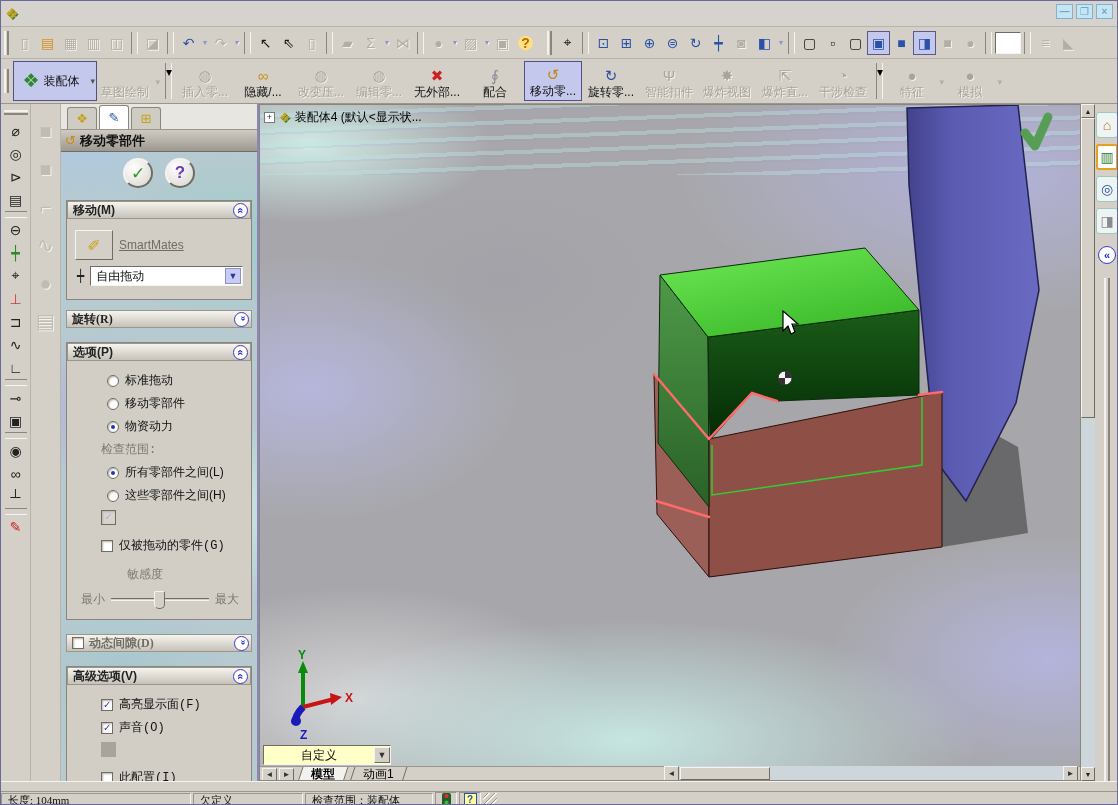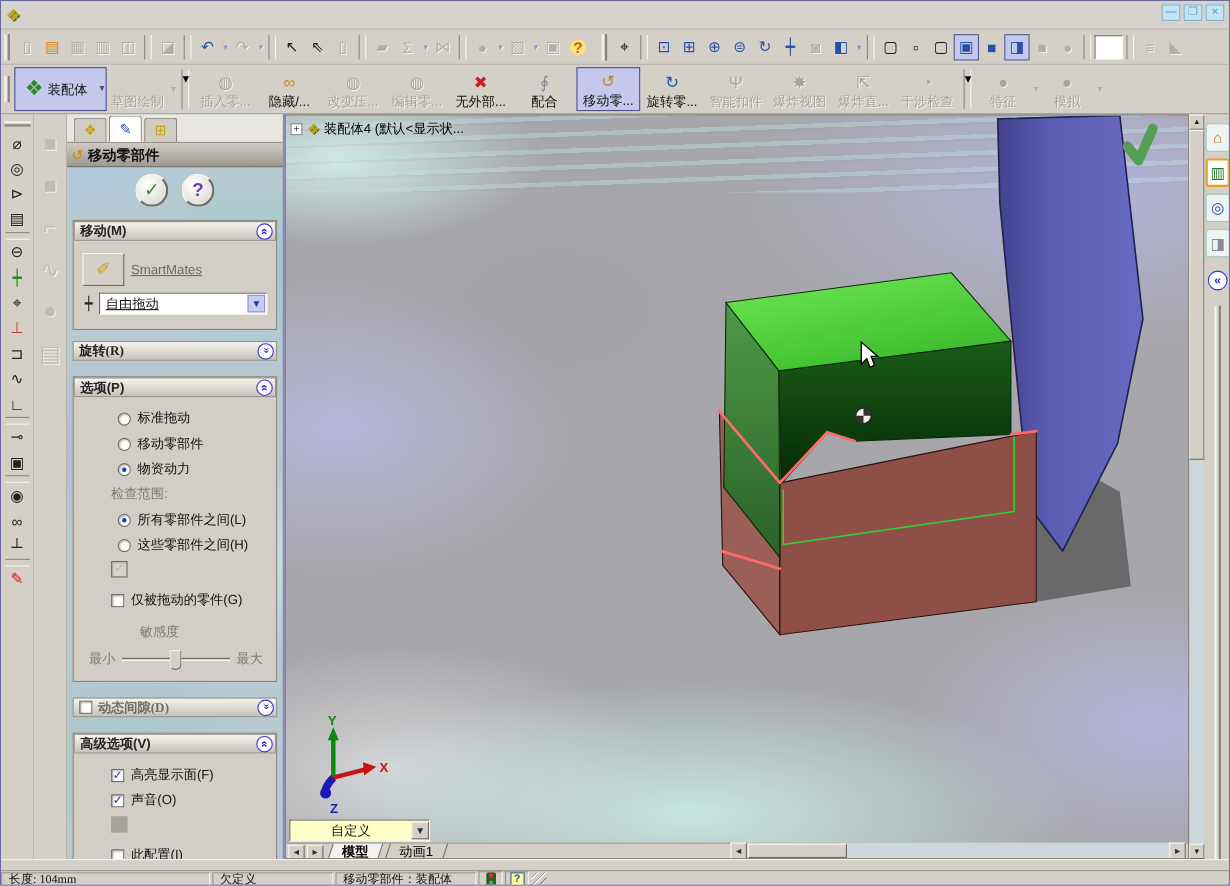--- a/index.html
+++ b/index.html
@@ -81,32 +81,32 @@
   .pmgroup { margin:6px 5px 0 5px; border:1px solid #8a867e; background:#d2cec6; }
   .pmgroup.headeronly { background:none; border:none;font-family:Liberation Serif, serif; }
   .grouphdr { height:18px; background:linear-gradient(#f6f4ee,#c6c2ba); border:1px solid #9a968e; display:flex; align-items:center; padding:0 2px 0 5px; font-weight:bold; color:#222; }
   .grouphdr .gtitle { flex:1; font-size:12px; }
   .grouphdr.dis .gtitle { color:#6f6c64; }
   .chev { width:15px; height:15px; border-radius:50%; background:#fff; border:1px solid #3a3ac8; color:#2a2ad0; display:flex; align-items:center; justify-content:center; font-size:11px; font-weight:bold; }
   .chev .g { display:block; transform:rotate(90deg); letter-spacing:-1px; }
   .chev.down .g { transform:rotate(-90deg); }
   .groupbody { padding:5px 4px 7px 4px; }
   .pm-row { display:flex; align-items:center; gap:6px; margin:6px 0 6px 36px; }
-  .pm-row.tight { margin-left:30px; }
+  .pm-row.tight { margin-left:30px;font-family:Liberation Mono, monospace; }
   .pm-label { color:#111; white-space:nowrap; }
   .pm-label.gray { color:#7d7a72; }
   .pm-label.link { color:#6f6c64; text-decoration:underline; }
   .radio { width:12px; height:12px; border-radius:50%; background:#fff; border:1px solid #6f6c64; box-shadow:inset 1px 1px 2px #b8b4ac; position:relative; flex:none; }
   .radio.sel::after { content:""; position:absolute; left:3px; top:3px; width:4px; height:4px; border-radius:50%; background:#1a3ab8; }
   .checkbox { width:12px; height:12px; background:#fff; border:1px solid #6f6c64; box-shadow:inset 1px 1px 2px #b8b4ac; position:relative; flex:none; color:#2a36a8; font-size:11px; line-height:10px; text-align:center; font-weight:bold; }
   .checkbox.grayfaint { color:#aab0dc; background:#d8d4cc; }
   .grayblock { width:15px; height:15px; background:#a8a49c; flex:none; }
   .smbtn { width:38px; height:30px; background:#d4d0c8; display:flex; align-items:center; justify-content:center; font-size:16px; color:#caa11a; }
   .combo { flex:1; height:20px; background:#fff; display:flex; align-items:center; }
-  .combo .val { flex:1; padding-left:5px; color:#111;text-decoration:underline; }
+  .combo .val { flex:1; padding-left:5px; color:#111; }
   .combo .drop { width:16px; height:16px; margin:1px; background:#c8ccf0; border:1px solid #8a94d0; color:#2a36a8; font-size:9px; display:flex; align-items:center; justify-content:center; }
   .slider-row { display:flex; align-items:center; margin:8px 8px 4px 10px; gap:6px; }
   .slider-track { flex:1; height:3px; border-top:1px solid #6f6c64; border-bottom:1px solid #f6f4f0; position:relative; }
   .slider-thumb { position:absolute; left:44%; top:-8px; width:11px; height:18px; background:#d4d0c8; border:1px solid; border-color:#f6f4f0 #6f6c64 #6f6c64 #f6f4f0; border-radius:2px 2px 5px 5px; }
 
   
   .vp { width:822px; position:relative; overflow:hidden; border:1px solid #8a867e;
     background:
       radial-gradient(ellipse 260px 110px at 6% 6%, #cfeae6 0%, rgba(207,234,230,0) 70%),
       radial-gradient(ellipse 420px 200px at 88% 10%, #b2b2da 0%, rgba(178,178,218,0) 72%),
@@ -626,21 +626,21 @@
     <span class="tpcollapse">«</span>
     <div class="tpgroove"></div>
   </div>
 </div>
 
 <div class="edgestrip"></div>
 
 <div class="statusbar">
   <span class="sb-cell sb-box" style="min-width:190px;font-family:Liberation Serif, serif;">长度: 104mm</span>
   <span class="sb-cell sb-box" style="min-width:110px;">欠定义</span>
-  <span class="sb-cell sb-box" style="min-width:128px;">移动零部件：装配体</span>
+  <span class="sb-cell sb-box" style="min-width:128px;">检查范围：装配体</span>
   <span class="sb-icon sb-box">
     <svg width="9" height="13" viewBox="0 0 9 13">
         <rect x="0" y="0" width="9" height="13" rx="2" fill="#2a5a2a"></rect>
         <circle cx="4.5" cy="3" r="2" fill="#e03030"></circle>
         <circle cx="4.5" cy="9.5" r="2" fill="#30c030"></circle>
       </svg>
   </span>
   <span class="sb-icon sb-box">
       <span class="qmark">?</span>
     </span>

